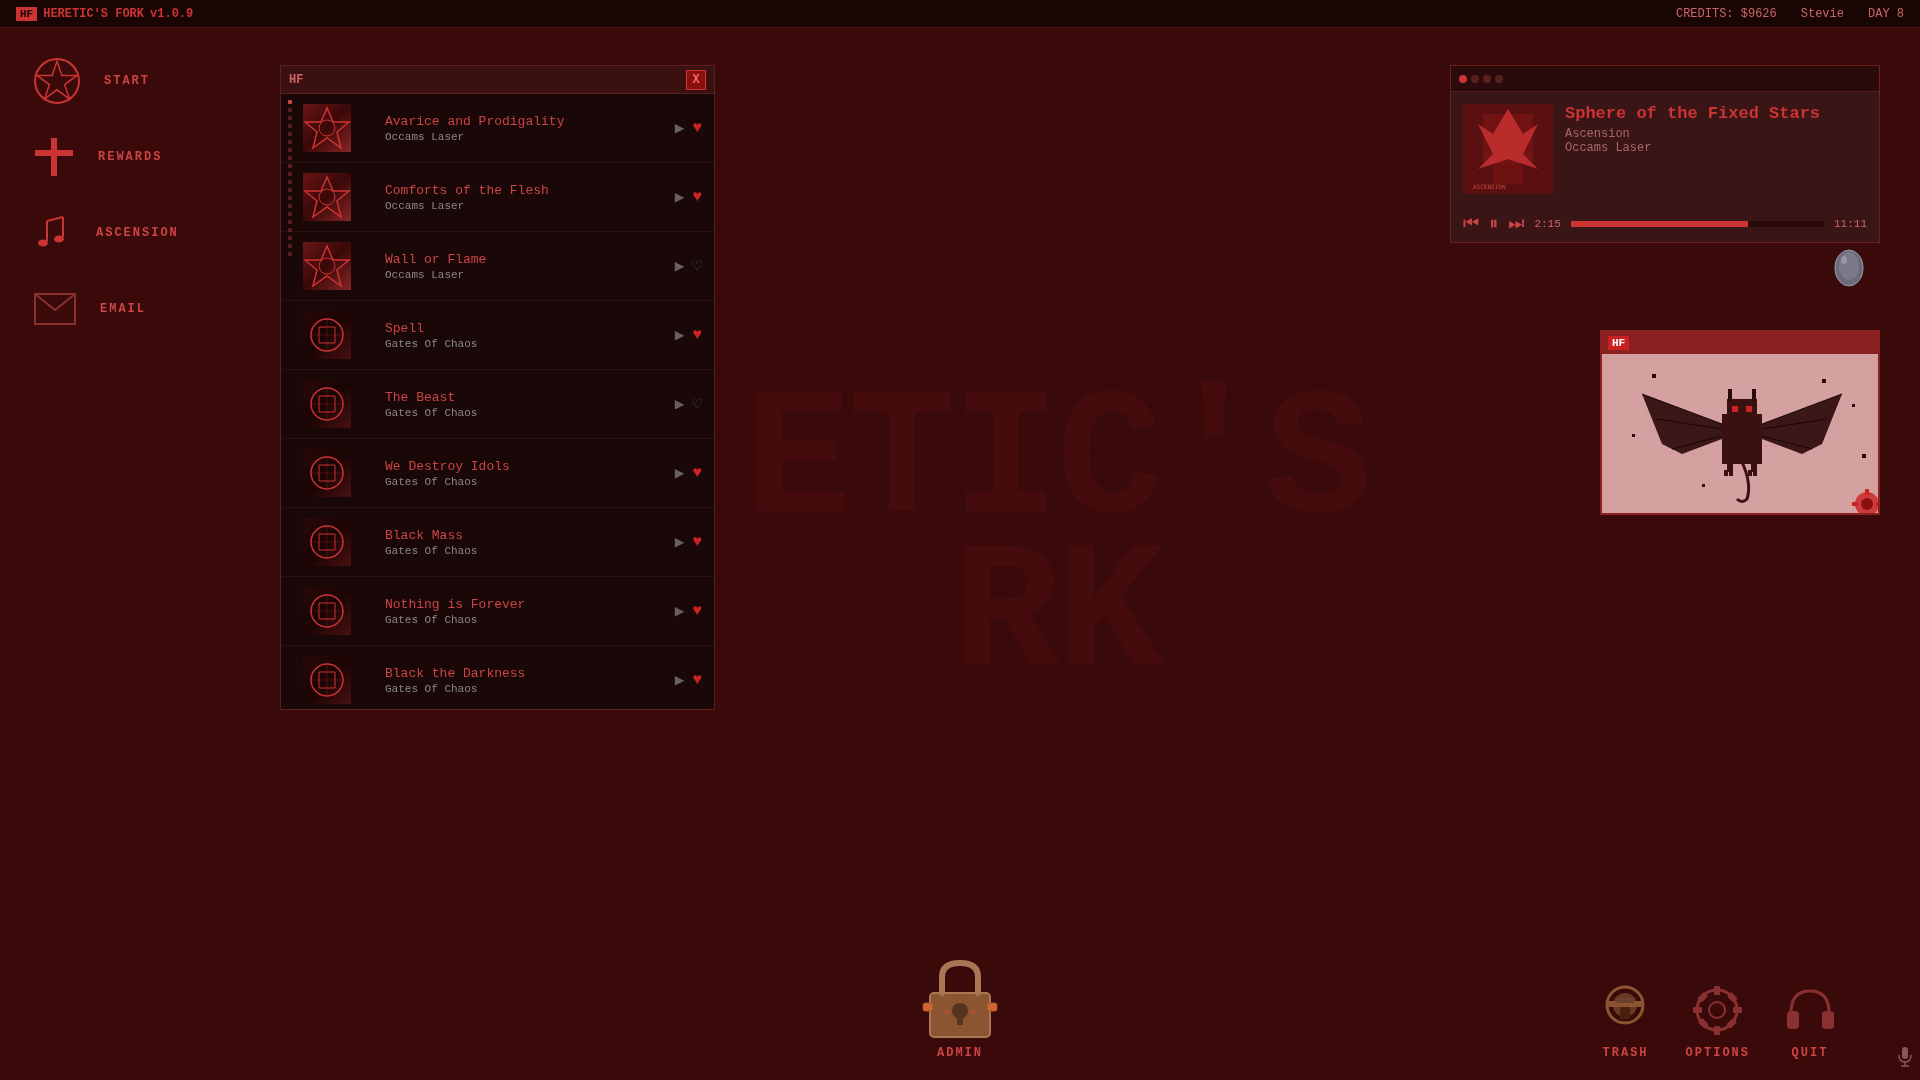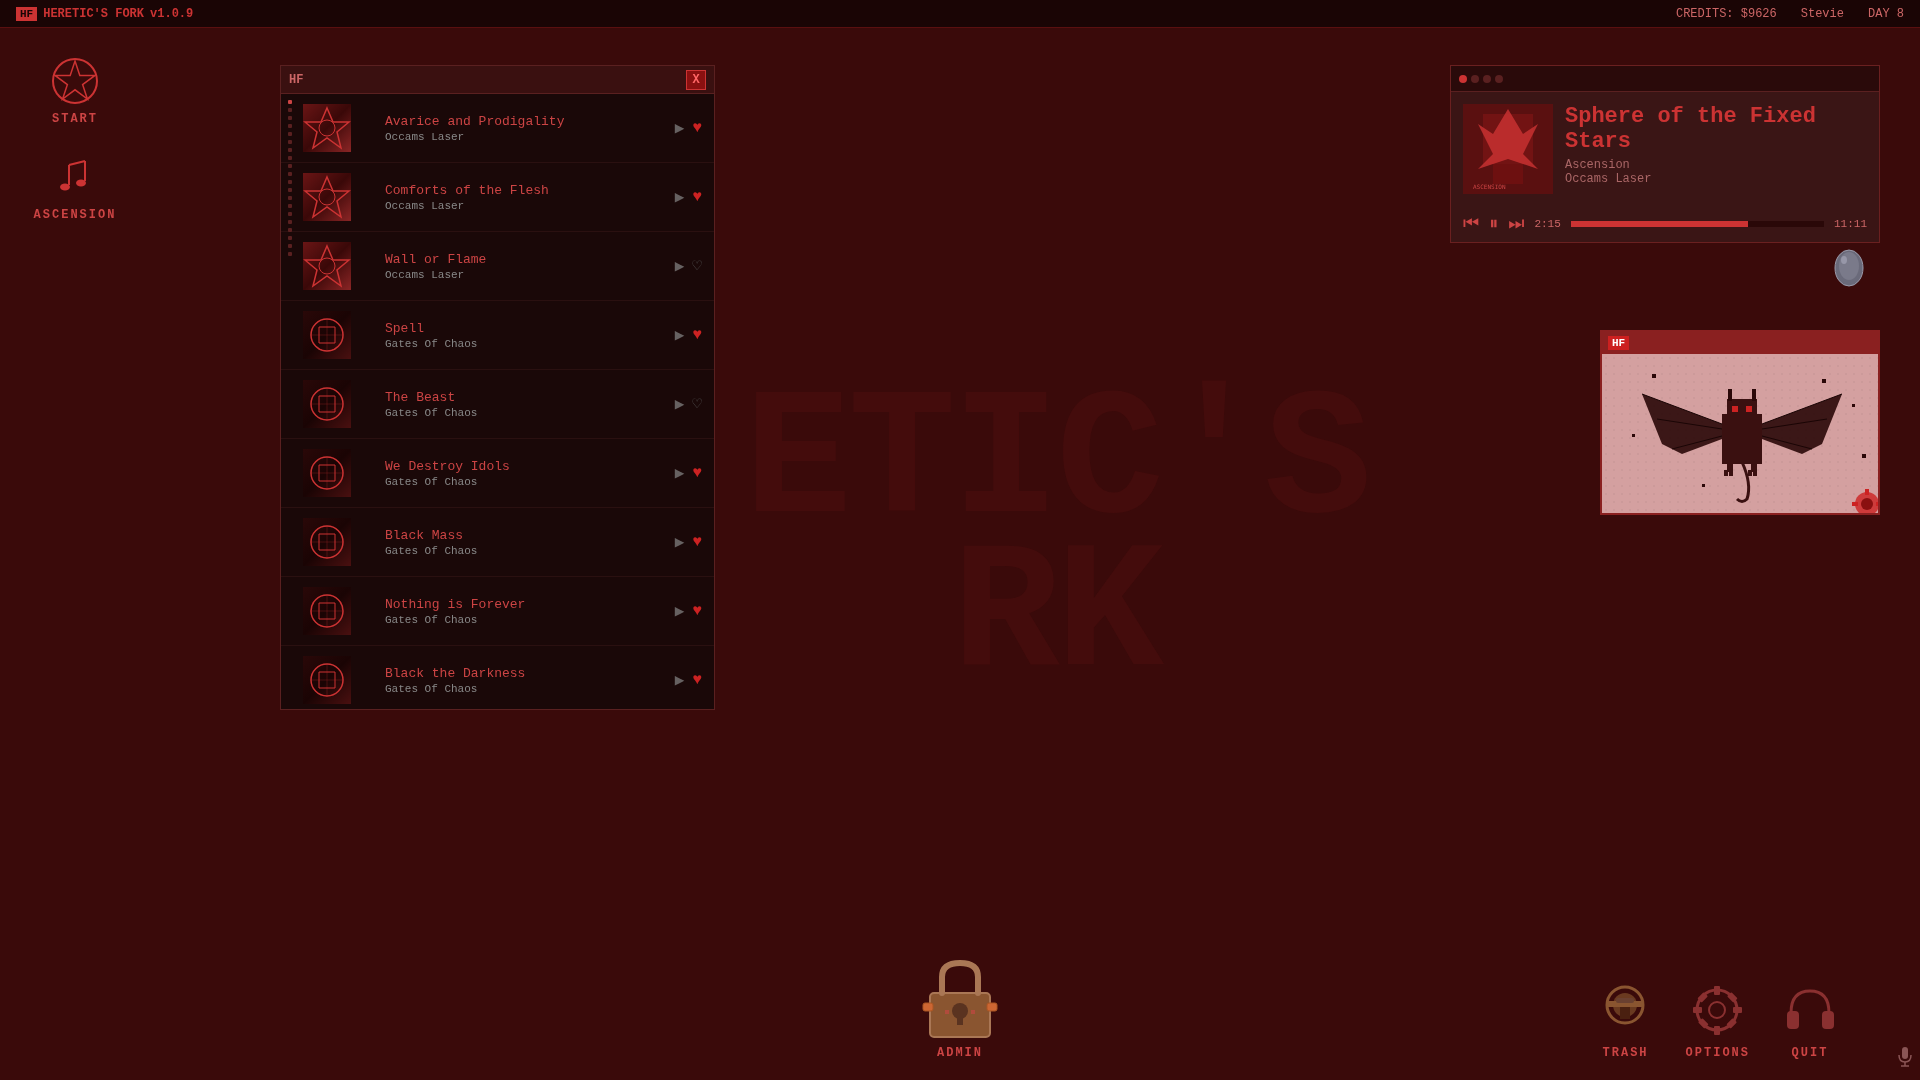--- a/index.html
+++ b/index.html
@@ -72,23 +72,22 @@
       width: 150px;
       height: 1052px;
       display: flex;
       flex-direction: column;
       align-items: center;
       padding-top: 20px;
       gap: 10px;
     }
     .sidebar-item {
       display: flex;
-      flex-direction: column;
-      align-items: center;
-      gap: 6px;
+      align-items: center;
+      gap: 23px;
       cursor: pointer;
       padding: 8px;
       width: 100px;
     }
     .sidebar-icon {
       width: 50px;
       height: 50px;
       display: flex;
       align-items: center;
       justify-content: center;
@@ -240,21 +239,21 @@
       height: 90px;
       background: linear-gradient(135deg, #8a1010, #3a0808);
       flex-shrink: 0;
       position: relative;
       overflow: hidden;
     }
     #player-info {
       flex: 1;
     }
     #player-song-title {
-      font-size: 22px;
+      font-size: 17px;
       color: #cc3333;
       font-weight: bold;
       margin-bottom: 4px;
     }
     #player-album {
       font-size: 12px;
       color: #aa6666;
     }
     #player-artist {
       font-size: 12px;
@@ -446,34 +445,52 @@
   <div class="sidebar-item">
     <div class="sidebar-icon">
       <svg class="pentagram-icon" viewBox="0 0 48 48">
         <circle cx="24" cy="24" r="22" fill="none" stroke="#cc3333" stroke-width="2"></circle>
         <polygon points="24,4 28.8,18.4 44,18.4 31.6,27.6 36.4,42 24,32.8 11.6,42 16.4,27.6 4,18.4 19.2,18.4" fill="none" stroke="#cc3333" stroke-width="1.5"></polygon>
       </svg>
     </div>
     <span class="sidebar-label">START</span>
   </div>
 
+  <div class="sidebar-item">
+    <div class="sidebar-icon">
+      <svg width="42" height="42" viewBox="0 0 42 42">
+        <rect x="18" y="2" width="6" height="38" fill="#cc3333"></rect>
+        <rect x="2" y="14" width="38" height="6" fill="#cc3333"></rect>
+      </svg>
+    </div>
+    <span class="sidebar-label">REWARDS</span>
+  </div>
 
   <div class="sidebar-item">
     <div class="sidebar-icon">
       <svg width="40" height="40" viewBox="0 0 40 40">
         <line x1="14" y1="8" x2="30" y2="4" stroke="#cc3333" stroke-width="2"></line>
         <line x1="14" y1="8" x2="14" y2="28" stroke="#cc3333" stroke-width="2"></line>
         <line x1="30" y1="4" x2="30" y2="24" stroke="#cc3333" stroke-width="2"></line>
         <ellipse cx="10" cy="30" rx="5" ry="3.5" fill="#cc3333"></ellipse>
         <ellipse cx="26" cy="26" rx="5" ry="3.5" fill="#cc3333"></ellipse>
       </svg>
     </div>
     <span class="sidebar-label">ASCENSION</span>
   </div>
 
+  <div class="sidebar-item">
+    <div class="sidebar-icon">
+      <svg width="44" height="34" viewBox="0 0 44 34">
+        <rect x="2" y="2" width="40" height="30" fill="none" stroke="#8a3030" stroke-width="2"></rect>
+        <polyline points="2,2 22,18 42,2" fill="none" stroke="#8a3030" stroke-width="2"></polyline>
+      </svg>
+    </div>
+    <span class="sidebar-label">EMAIL</span>
+  </div>
 
 
 </div>
 
 <div id="playlist-window">
   <div id="playlist-titlebar">
     <span id="playlist-title-text">HF</span>
     <div id="playlist-close-btn">X</div>
   </div>
   <div id="playlist-content">

